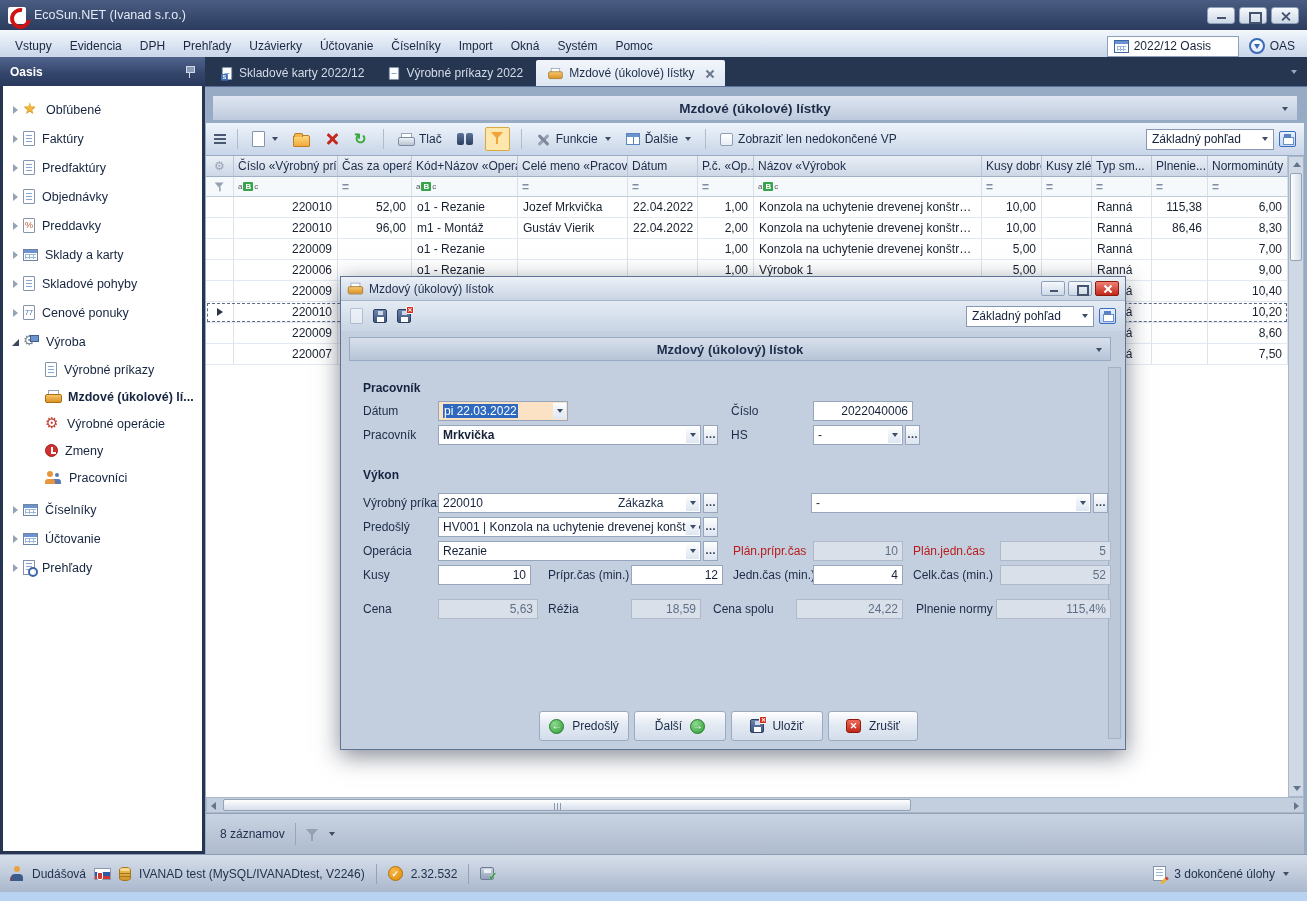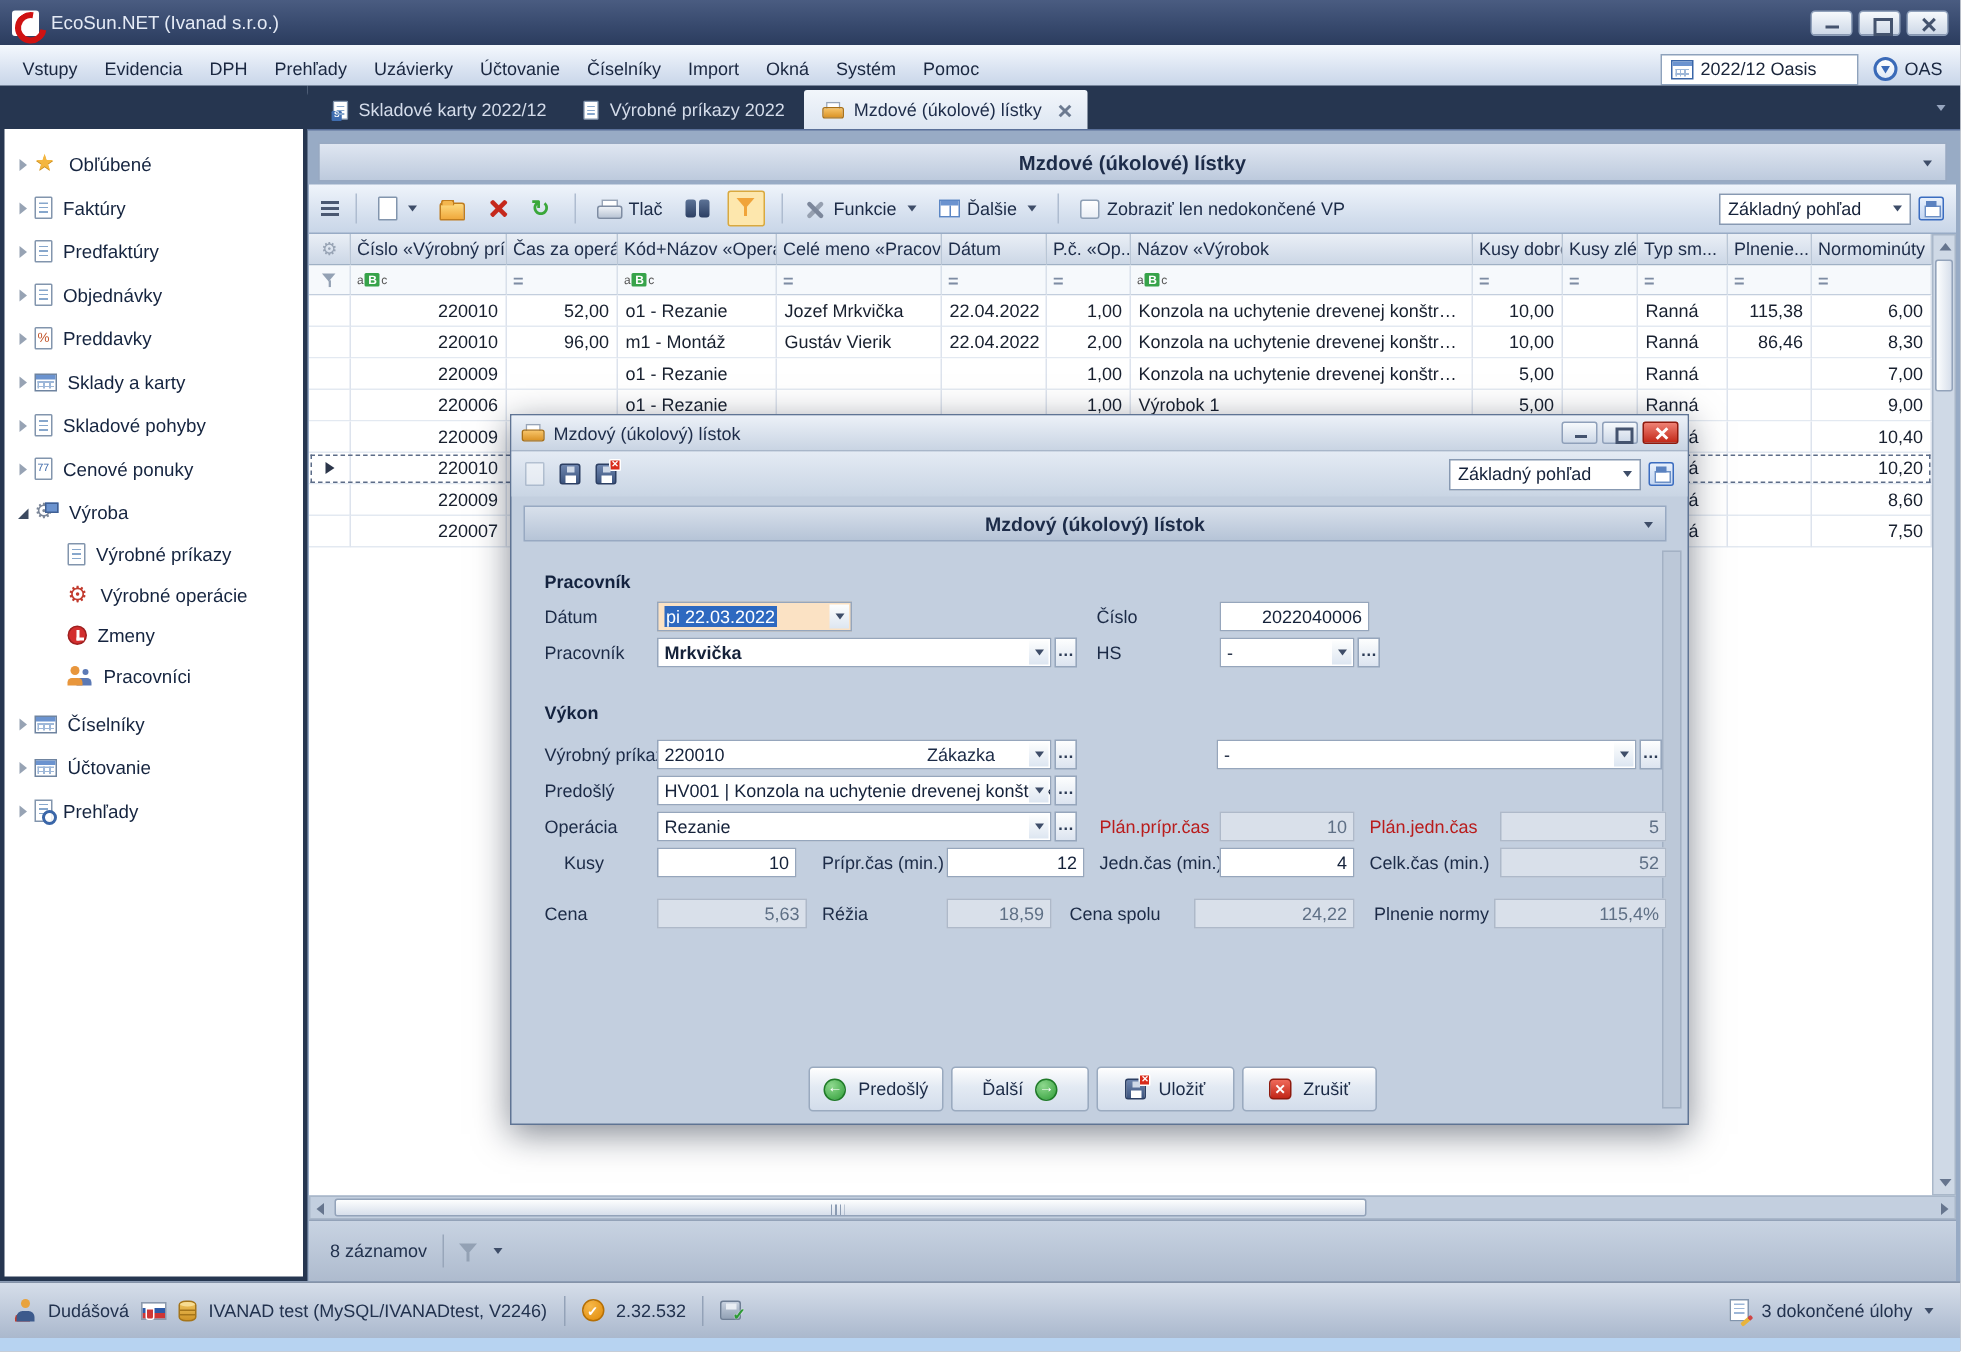--- a/index.html
+++ b/index.html
@@ -305,20 +305,24 @@
         <span>2022/12 Oasis</span>
       </div>
       <div class="oas-wrap">
         <span class="ic-oas"></span>
         <span>OAS</span>
       </div>
     </div>
   </div>
 
   <div class="side-frame">
+    <div class="side-header">
+      <span>Oasis</span>
+      <span class="ic-pin"></span>
+    </div>
     <div class="side-body" id="tree">
         <div class="tree-item">
           <span class="tri tri-c"></span>
           <span class="ic ic-star"></span>
           <span class="tree-label">Obľúbené</span>
         </div>
         <div class="tree-item">
           <span class="tri tri-c"></span>
           <span class="ic ic-page"></span>
           <span class="tree-label">Faktúry</span>
@@ -355,20 +359,25 @@
         </div>
         <div class="tree-item">
           <span class="tri tri-e"></span>
           <span class="ic ic-gearch"></span>
           <span class="tree-label">Výroba</span>
         </div>
         <div class="tree-item child">
           <span class="tri"></span>
           <span class="ic ic-page"></span>
           <span class="tree-label">Výrobné príkazy</span>
+        </div>
+        <div class="tree-item child">
+          <span class="tri"></span>
+          <span class="ic ic-printer"></span>
+          <span class="tree-label bold">Mzdové (úkolové) lí...</span>
         </div>
         <div class="tree-item child">
           <span class="tri"></span>
           <span class="ic ic-gearred"></span>
           <span class="tree-label">Výrobné operácie</span>
         </div>
         <div class="tree-item child">
           <span class="tri"></span>
           <span class="ic ic-clock"></span>
           <span class="tree-label">Zmeny</span>
@@ -802,21 +811,21 @@
         </div>
         <div class="dots" style="left: 362px; top: 264px;">…</div>
         <div class="flabel gray" style="left: 392px; top: 267px;">Plán.prípr.čas</div>
         <div class="fld r dis" style="left: 472px; top: 264px; width: 90px;">
           <span>10</span>
         </div>
         <div class="flabel gray" style="left: 572px; top: 267px;">Plán.jedn.čas</div>
         <div class="fld r dis" style="left: 659px; top: 264px; width: 111px;">
           <span>5</span>
         </div>
-        <div class="flabel" style="left: 35px; top: 291px;">Kusy</div>
+        <div class="flabel" style="left: 22px; top: 291px;">Kusy</div>
         <div class="fld r" style="left: 97px; top: 288px; width: 93px;">
           <span>10</span>
         </div>
         <div class="flabel" style="left: 207px; top: 291px;">Prípr.čas (min.)</div>
         <div class="fld r" style="left: 290px; top: 288px; width: 92px;">
           <span>12</span>
         </div>
         <div class="flabel" style="left: 392px; top: 291px;">Jedn.čas (min.)</div>
         <div class="fld r" style="left: 472px; top: 288px; width: 90px;">
           <span>4</span>

